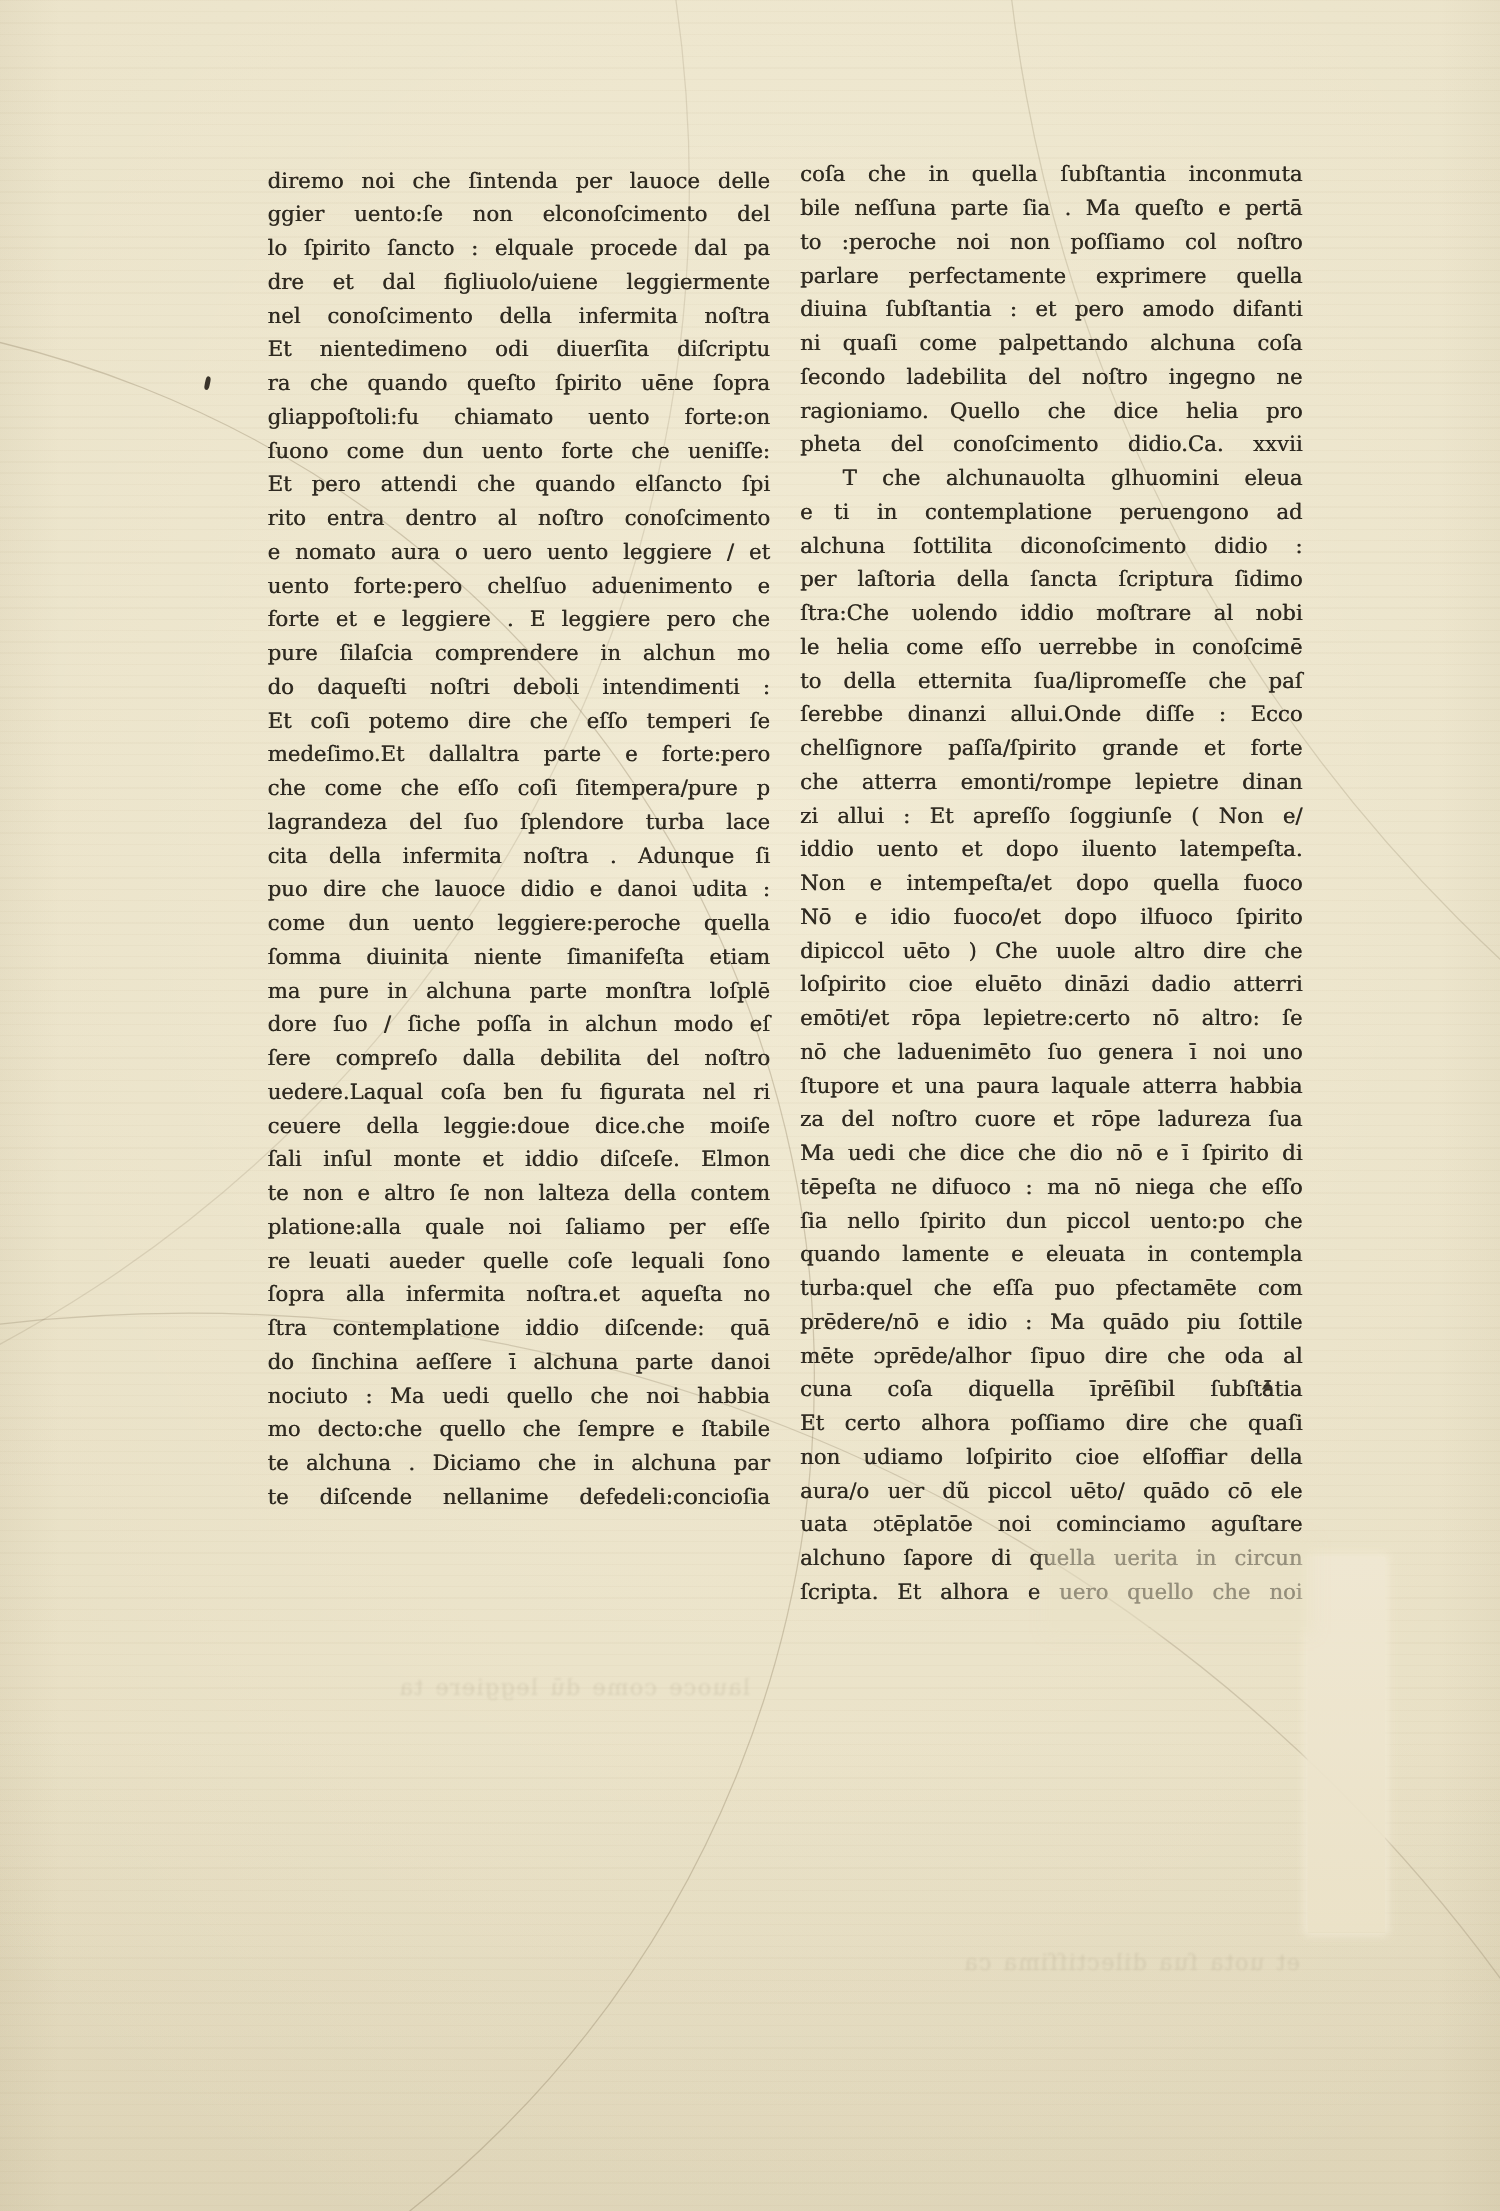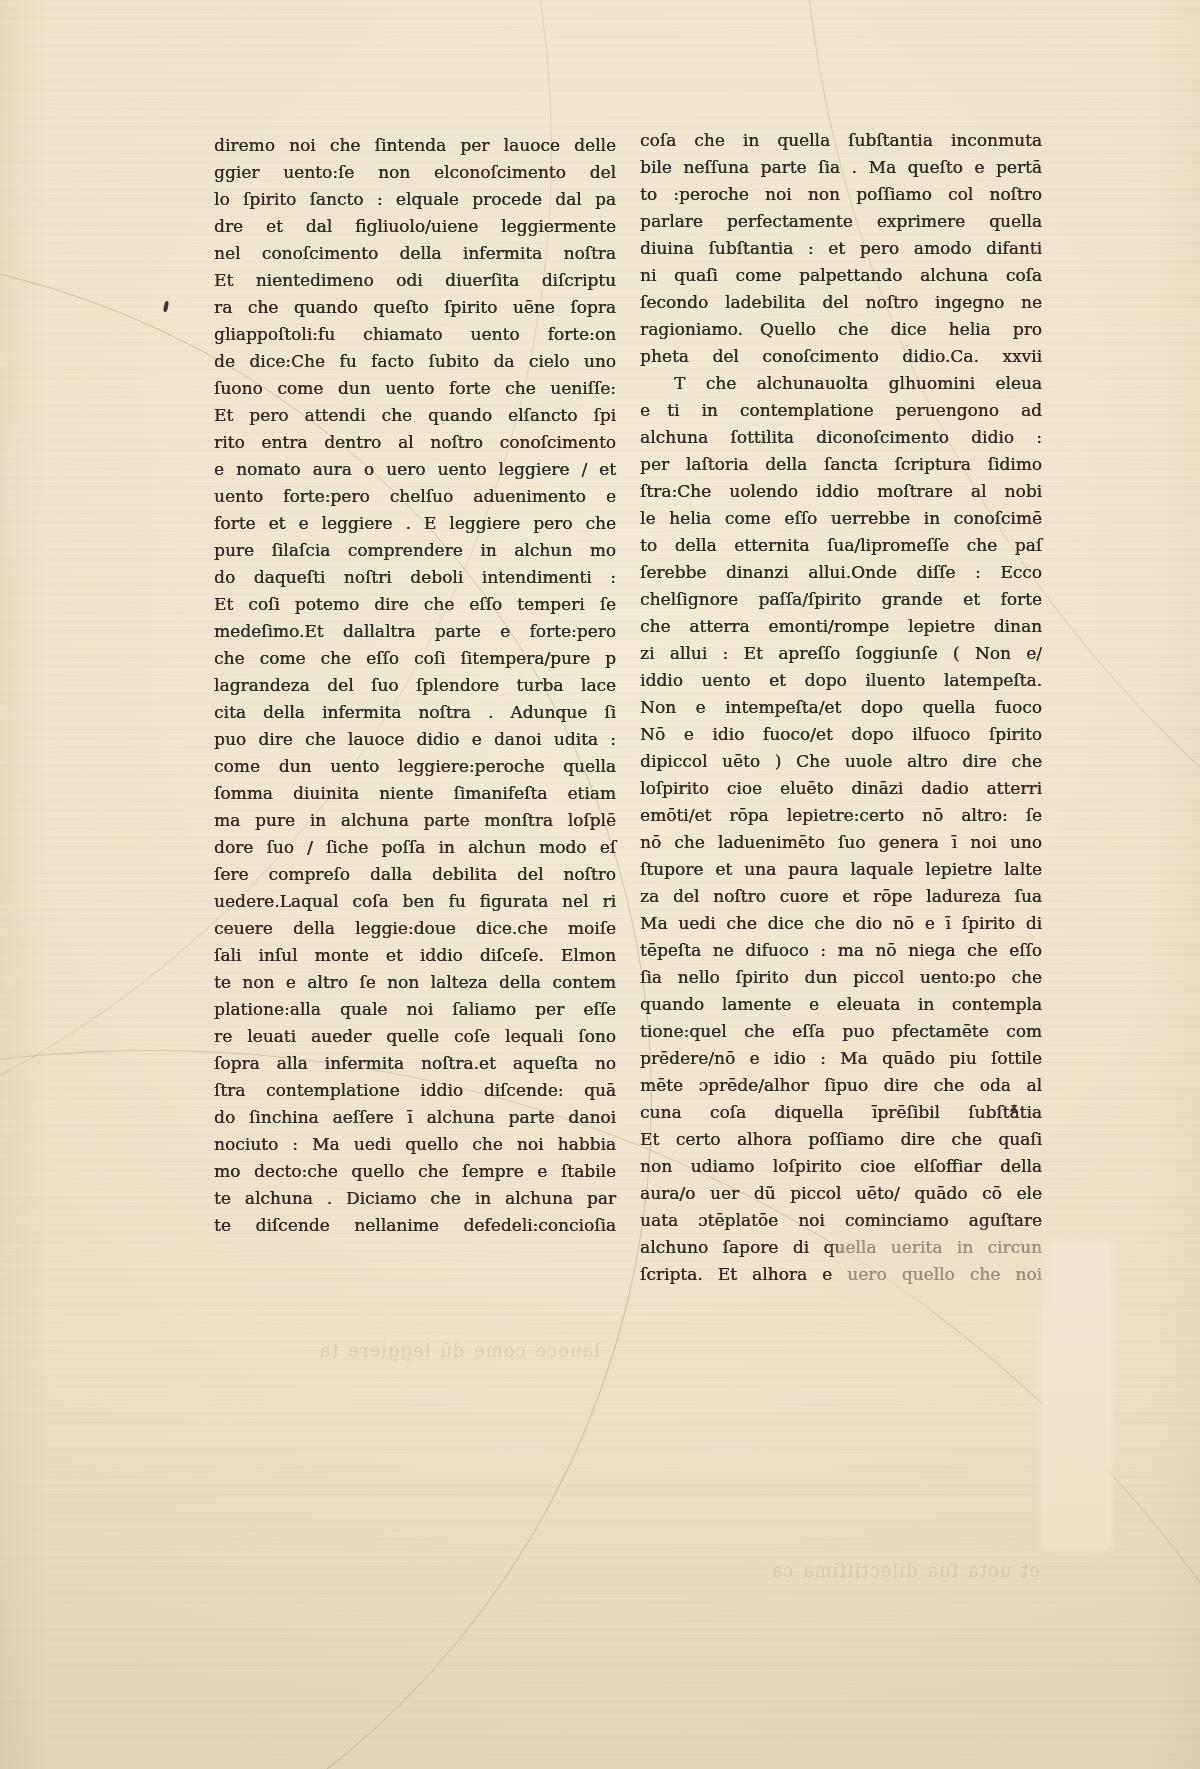--- a/index.html
+++ b/index.html
@@ -95,21 +95,20 @@
 
   <div class="col col-left">
       <div class="tline">diremo noi che ſintenda per lauoce delle</div>
       <div class="tline">ggier uento:ſe non elconoſcimento del</div>
       <div class="tline">lo ſpirito ſancto : elquale procede dal pa</div>
       <div class="tline">dre et dal figliuolo/uiene leggiermente</div>
       <div class="tline">nel conoſcimento della infermita noſtra</div>
       <div class="tline">Et nientedimeno odi diuerſita diſcriptu</div>
       <div class="tline">ra che quando queſto ſpirito uēne ſopra</div>
       <div class="tline">gliappoſtoli:fu chiamato uento forte:on</div>
-      <div class="tline">de dice:Che fu facto ſubito da cielo uno</div>
       <div class="tline">ſuono come dun uento forte che ueniſſe:</div>
       <div class="tline">Et pero attendi che quando elſancto ſpi</div>
       <div class="tline">rito entra dentro al noſtro conoſcimento</div>
       <div class="tline">e nomato aura o uero uento leggiere / et</div>
       <div class="tline">uento forte:pero chelſuo aduenimento e</div>
       <div class="tline">forte et e leggiere . E leggiere pero che</div>
       <div class="tline">pure ſilaſcia comprendere in alchun mo</div>
       <div class="tline">do daqueſti noſtri deboli intendimenti :</div>
       <div class="tline">Et coſi potemo dire che eſſo temperi ſe</div>
       <div class="tline">medeſimo.Et dallaltra parte e forte:pero</div>
@@ -157,27 +156,27 @@
       <div class="tline">chelſignore paſſa/ſpirito grande et forte</div>
       <div class="tline">che atterra emonti/rompe lepietre dinan</div>
       <div class="tline">zi allui : Et apreſſo ſoggiunſe ( Non e/</div>
       <div class="tline">iddio uento et dopo iluento latempeſta.</div>
       <div class="tline">Non e intempeſta/et dopo quella fuoco</div>
       <div class="tline">Nō e idio fuoco/et dopo ilfuoco ſpirito</div>
       <div class="tline">dipiccol uēto ) Che uuole altro dire che</div>
       <div class="tline">loſpirito cioe eluēto dināzi dadio atterri</div>
       <div class="tline">emōti/et rōpa lepietre:certo nō altro: ſe</div>
       <div class="tline">nō che laduenimēto ſuo genera ī noi uno</div>
-      <div class="tline">ſtupore et una paura laquale lepietre lalte</div>
+      <div class="tline">ſtupore et una paura laquale atterra habbia</div>
       <div class="tline">za del noſtro cuore et rōpe ladureza ſua</div>
       <div class="tline">Ma uedi che dice che dio nō e ī ſpirito di</div>
       <div class="tline">tēpeſta ne difuoco : ma nō niega che eſſo</div>
       <div class="tline">ſia nello ſpirito dun piccol uento:po che</div>
       <div class="tline">quando lamente e eleuata in contempla</div>
-      <div class="tline">tione:quel che eſſa puo pfectamēte com</div>
+      <div class="tline">turba:quel che eſſa puo pfectamēte com</div>
       <div class="tline">prēdere/nō e idio : Ma quādo piu ſottile</div>
       <div class="tline">mēte ɔprēde/alhor ſipuo dire che oda al</div>
       <div class="tline">cuna coſa diquella īprēſibil ſubſtātia</div>
       <div class="tline">Et certo alhora poſſiamo dire che quaſi</div>
       <div class="tline">non udiamo loſpirito cioe elſoffiar della</div>
       <div class="tline">aura/o uer dũ piccol uēto/ quādo cō ele</div>
       <div class="tline">uata ɔtēplatōe noi cominciamo aguſtare</div>
       <div class="tline">alchuno ſapore di quella uerita in circun</div>
       <div class="tline">ſcripta. Et alhora e uero quello che noi</div>
     </div>

